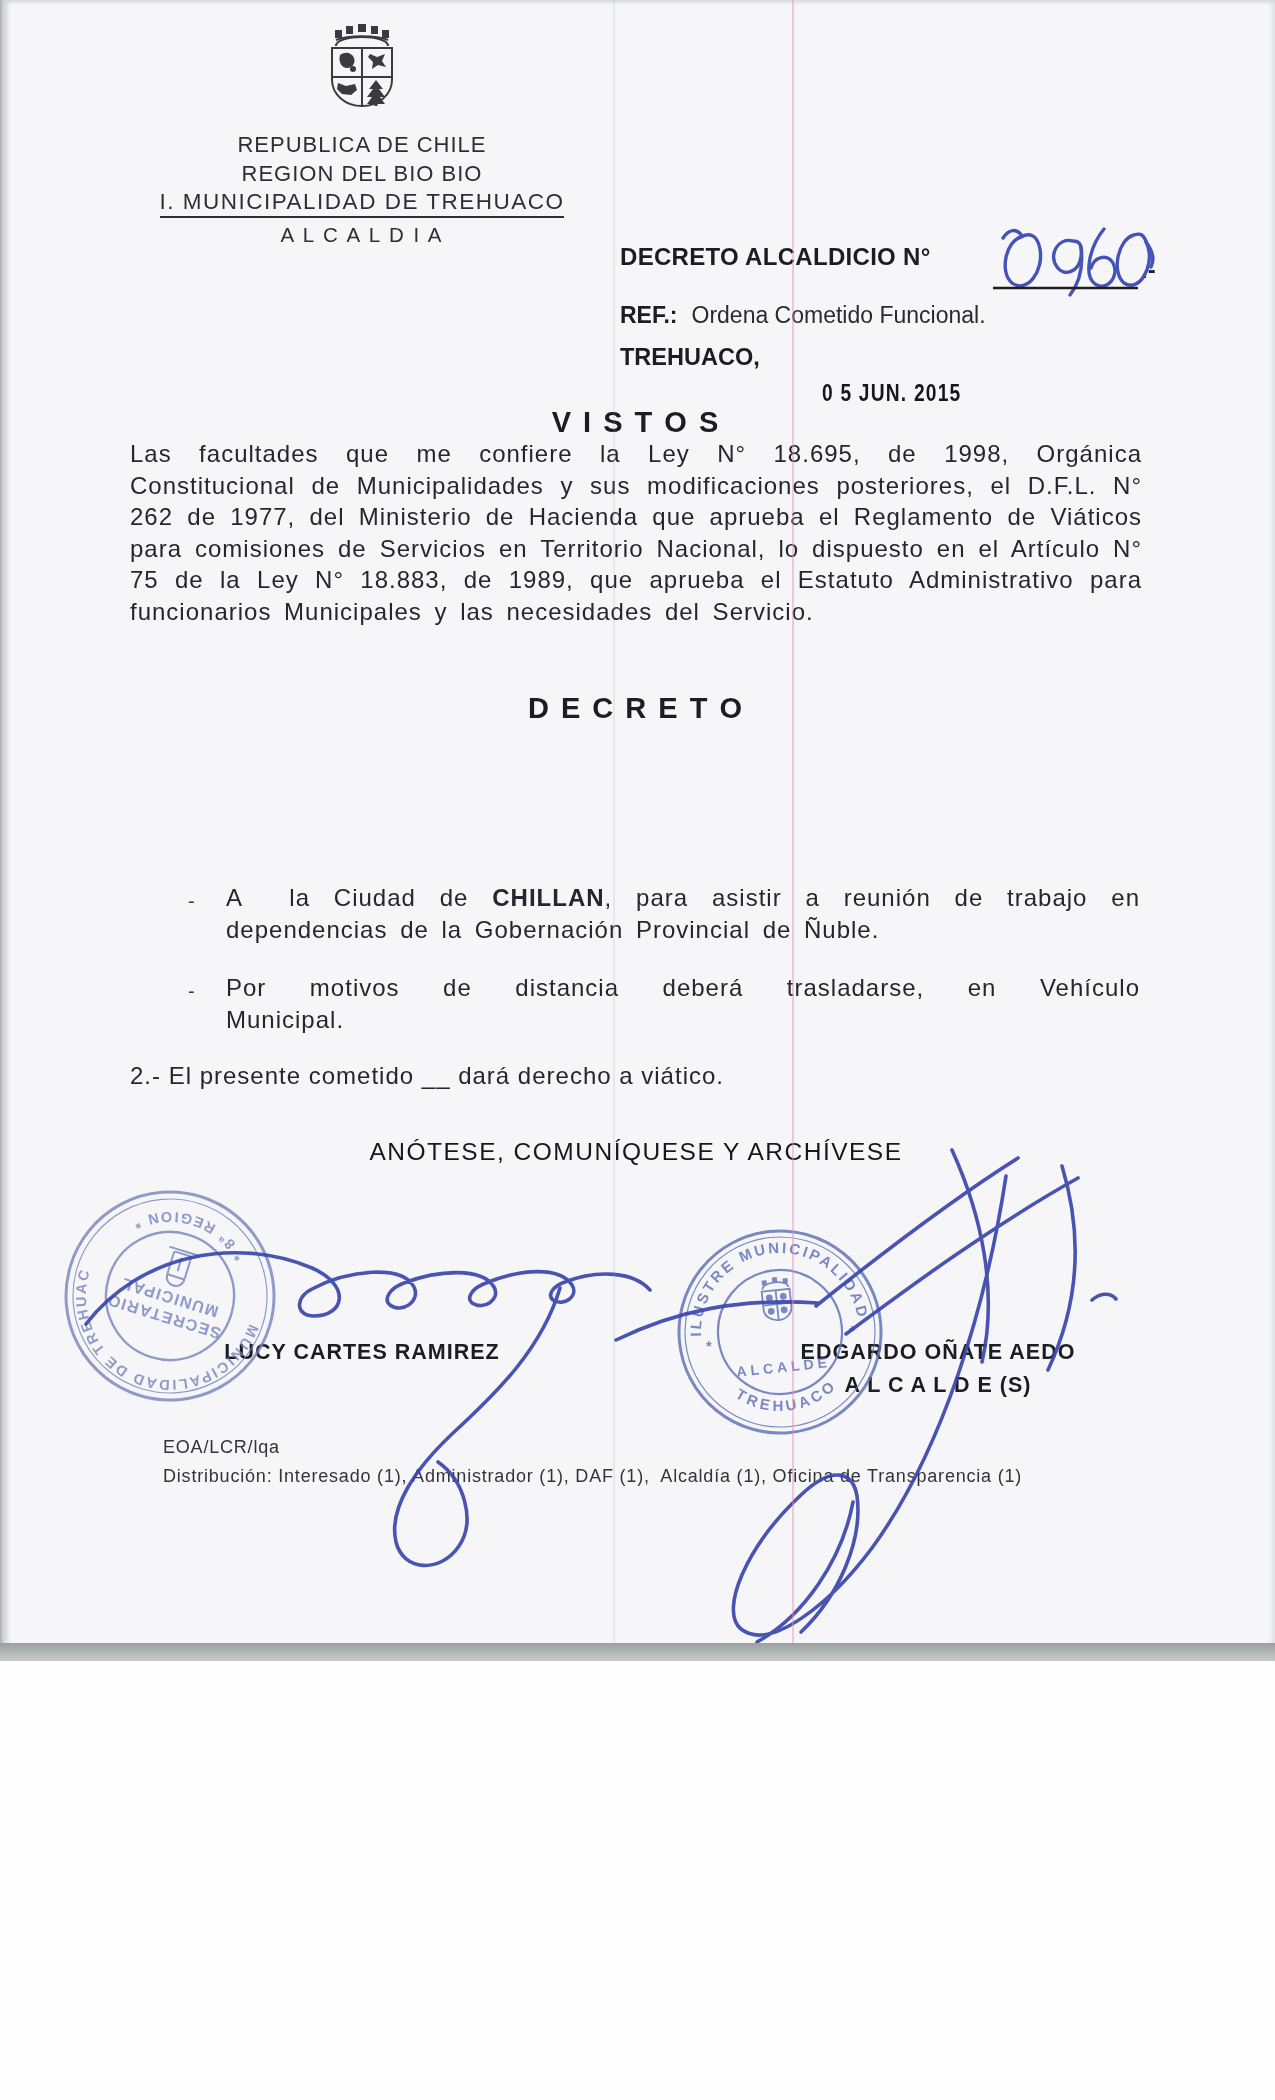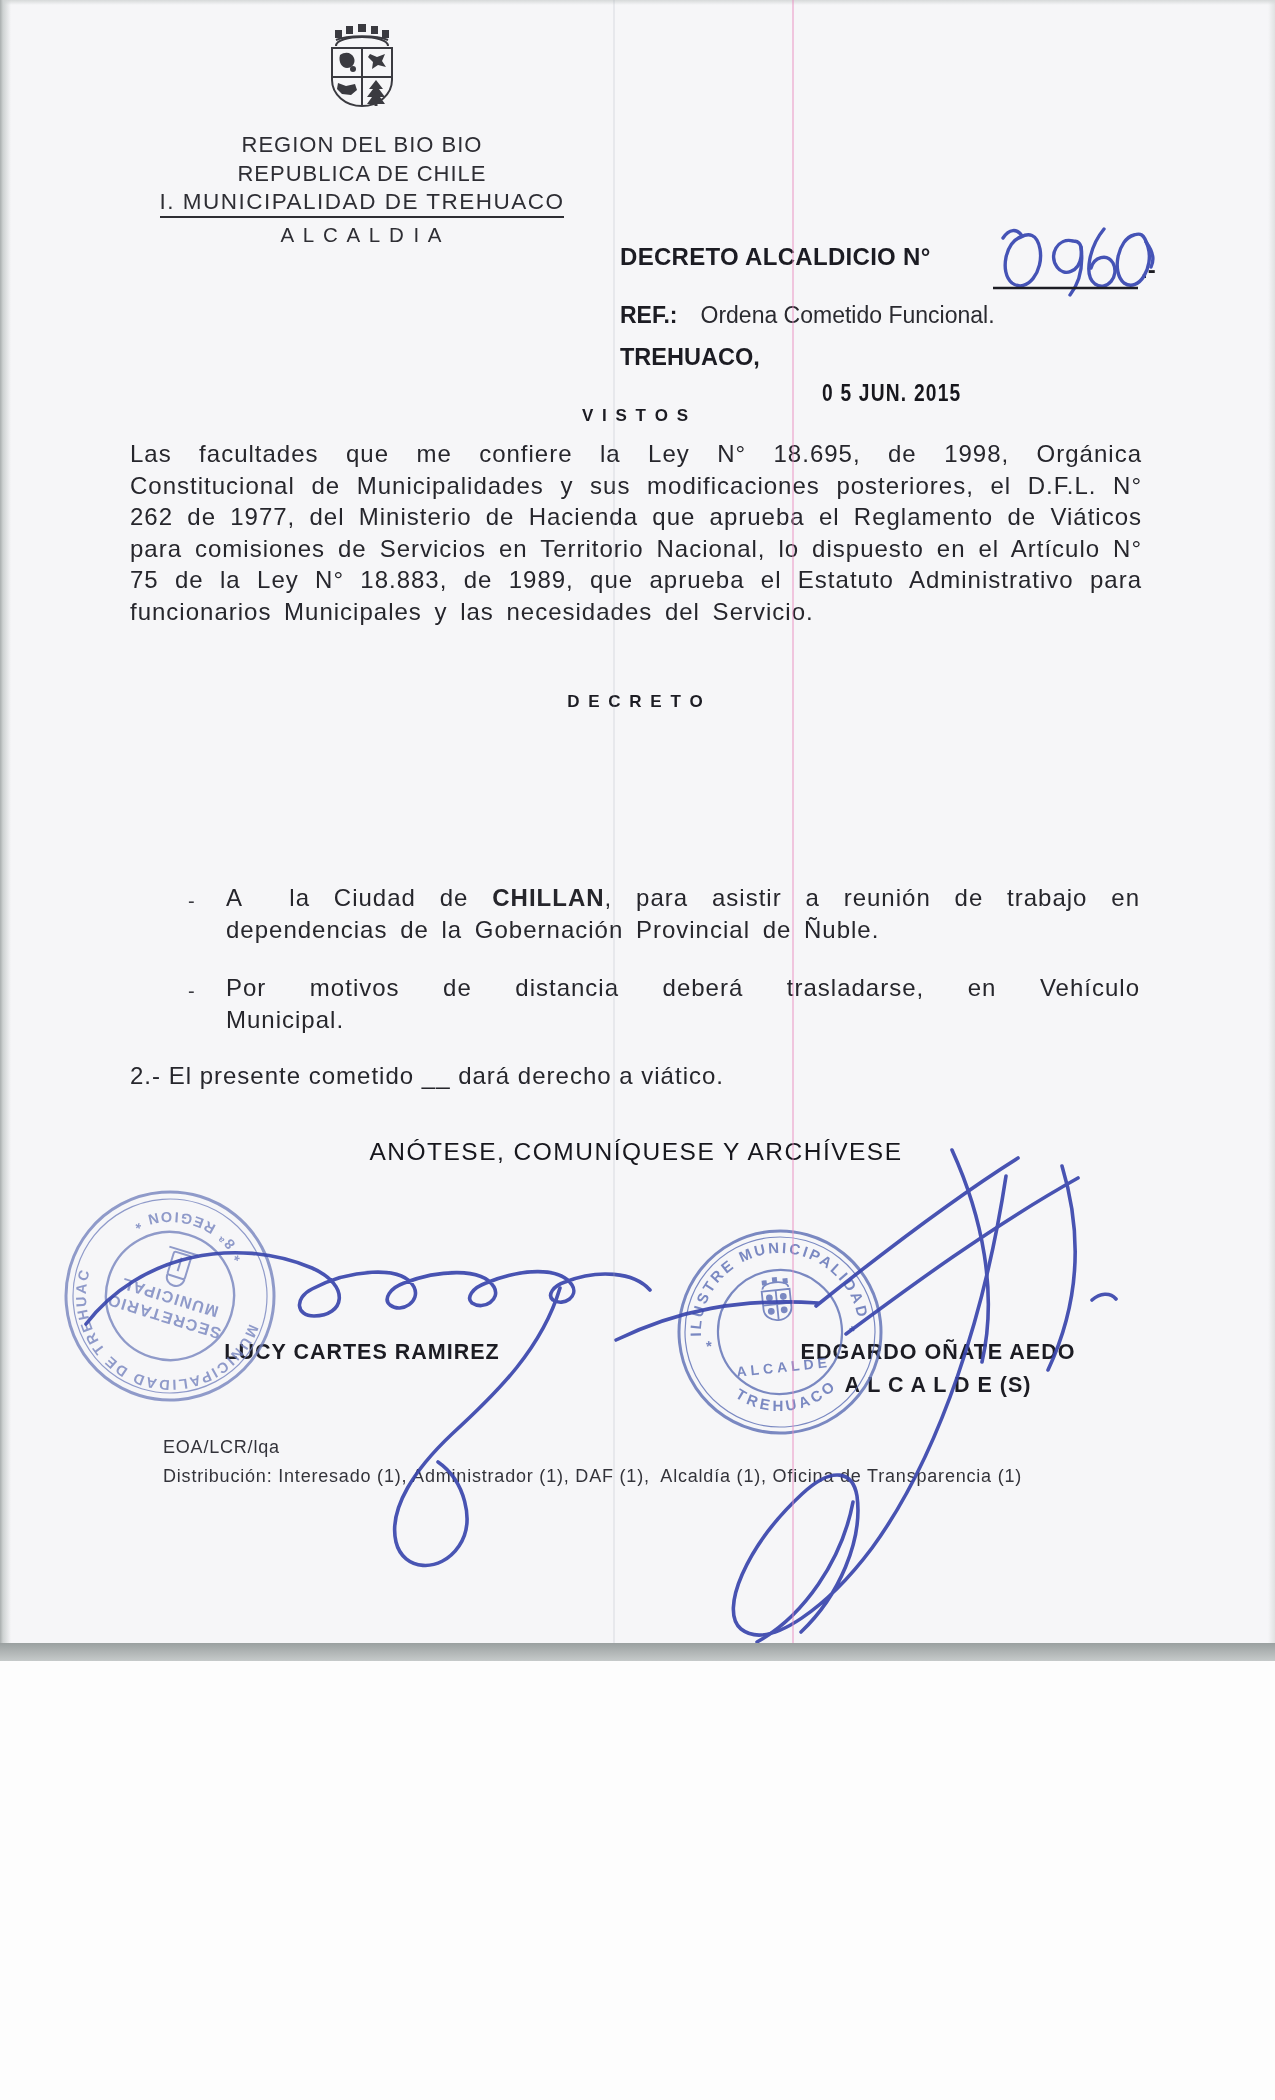--- a/index.html
+++ b/index.html
@@ -27,28 +27,28 @@
   .hdr-line{font-size:22px;letter-spacing:1px;color:#2e2e34;line-height:29px;}
   .hdr-muni{display:inline-block;font-size:22.5px;letter-spacing:1.5px;color:#2e2e34;
     border-bottom:2.5px solid #2e2e34;padding-bottom:1px;line-height:27px;}
   .hdr-alc{font-size:20.5px;letter-spacing:2px;color:#2e2e34;line-height:30px;margin-top:2px;}
 
   
   .ttl{position:absolute;left:620px;top:243px;font-size:24px;font-weight:bold;
     letter-spacing:.3px;color:#1c1c23;text-align:center;}
   .num-suffix{position:absolute;left:1141px;top:256px;font-size:24px;font-weight:bold;color:#1c1c23;}
   .ref-row{position:absolute;left:620px;top:302px;font-size:23px;color:#2a2a30;}
-  .ref-row b{color:#1c1c23;margin-right:23px;}
+  .ref-row b{color:#1c1c23;margin-right:14px;}
   .place{position:absolute;left:620px;top:344px;font-size:23.5px;font-weight:bold;color:#1c1c23;}
   .date-stamp{position:absolute;left:822px;top:379px;font-size:24px;font-weight:bold;
     letter-spacing:1.5px;color:#17171d;transform:scaleX(.8);transform-origin:left center;}
 
   
   .col{position:absolute;left:130px;width:1012px;}
-  .sec-head{text-align:center;font-weight:bold;font-size:17px;letter-spacing:2px;color:#1c1c23;}
+  .sec-head{text-align:center;font-weight:bold;font-size:29px;letter-spacing:2px;color:#1c1c23;}
   .para{font-size:24px;line-height:31.5px;letter-spacing:1px;word-spacing:5px;
     text-align:justify;color:#26262c;white-space:pre-wrap;}
   .bullets{position:absolute;left:188px;width:952px;}
   .bullet{position:relative;padding-left:38px;margin-bottom:27px;}
   .bullet .mark{position:absolute;left:0;top:8px;font-size:20px;color:#3a3a40;}
   .single-line{font-size:24px;letter-spacing:1px;color:#26262c;white-space:pre-wrap;}
   .closing{position:absolute;left:130px;top:1138px;width:1012px;text-align:center;
     font-size:24.5px;font-weight:normal;letter-spacing:1.5px;color:#17171d;}
 
   
@@ -97,22 +97,22 @@
 
         <g fill="#3a3a40">
           <path d="M-22,27 c6,-4 12,-2 14,3 c2,5 -2,10 -7,10 c-5,0 -9,-6 -7,-13 z"></path>
           <circle cx="-9" cy="41" r="3"></circle>
           <path d="M8,26 l7,3 l8,-3 l-3,7 l4,6 l-8,-2 l-6,4 l1,-7 l-5,-5 z"></path>
           <path d="M-24,55 l8,3 l9,-2 l2,6 l-6,5 l-9,-1 l-5,-5 z"></path>
           <path d="M14,52 l7,9 h-4 l6,8 h-5 l5,7 h-18 l5,-7 h-5 l6,-8 h-4 z"></path>
           <rect x="12.5" y="74" width="3" height="4"></rect>
         </g>
       </svg>
+      <div class="hdr-line">REPUBLICA DE CHILE</div>
       <div class="hdr-line">REGION DEL BIO BIO</div>
-      <div class="hdr-line">REPUBLICA DE CHILE</div>
       <div><span class="hdr-muni">I. MUNICIPALIDAD DE TREHUACO</span></div>
       <div class="hdr-alc">A L C A L D I A</div>
     </div>
 
     <div class="ttl">DECRETO ALCALDICIO N°</div>
     <span class="hidden-data">0960</span>
     <div class="num-suffix">.-</div>
     <div class="ref-row">
       <b>REF.:</b><span>Ordena Cometido Funcional.</span>
     </div>

